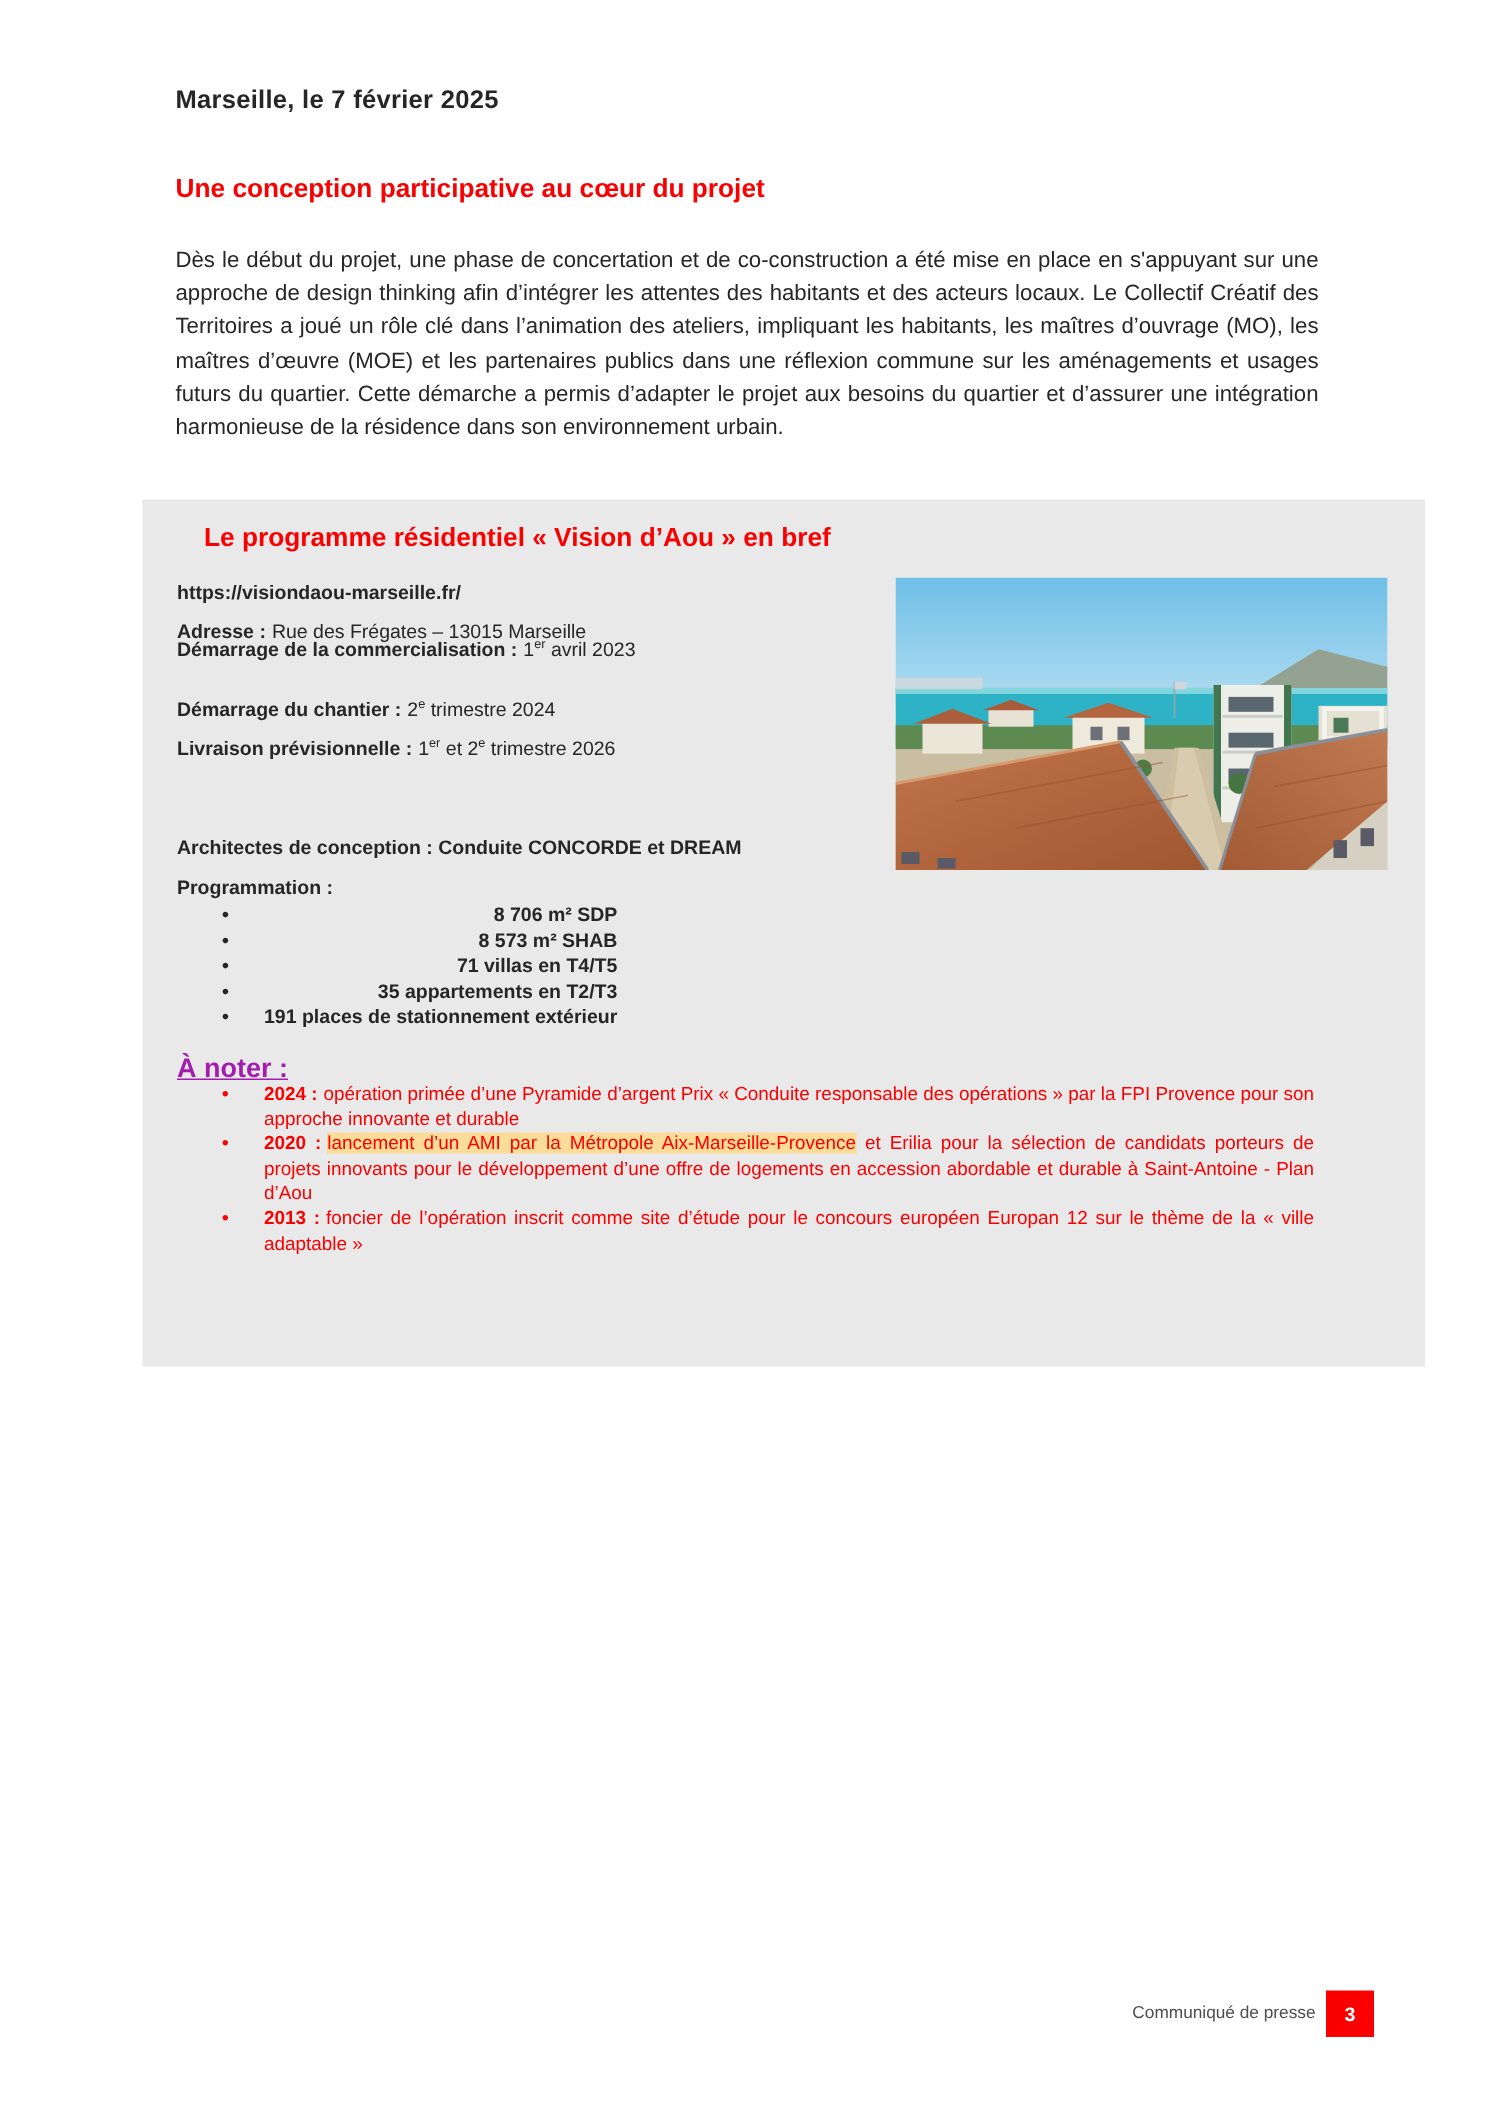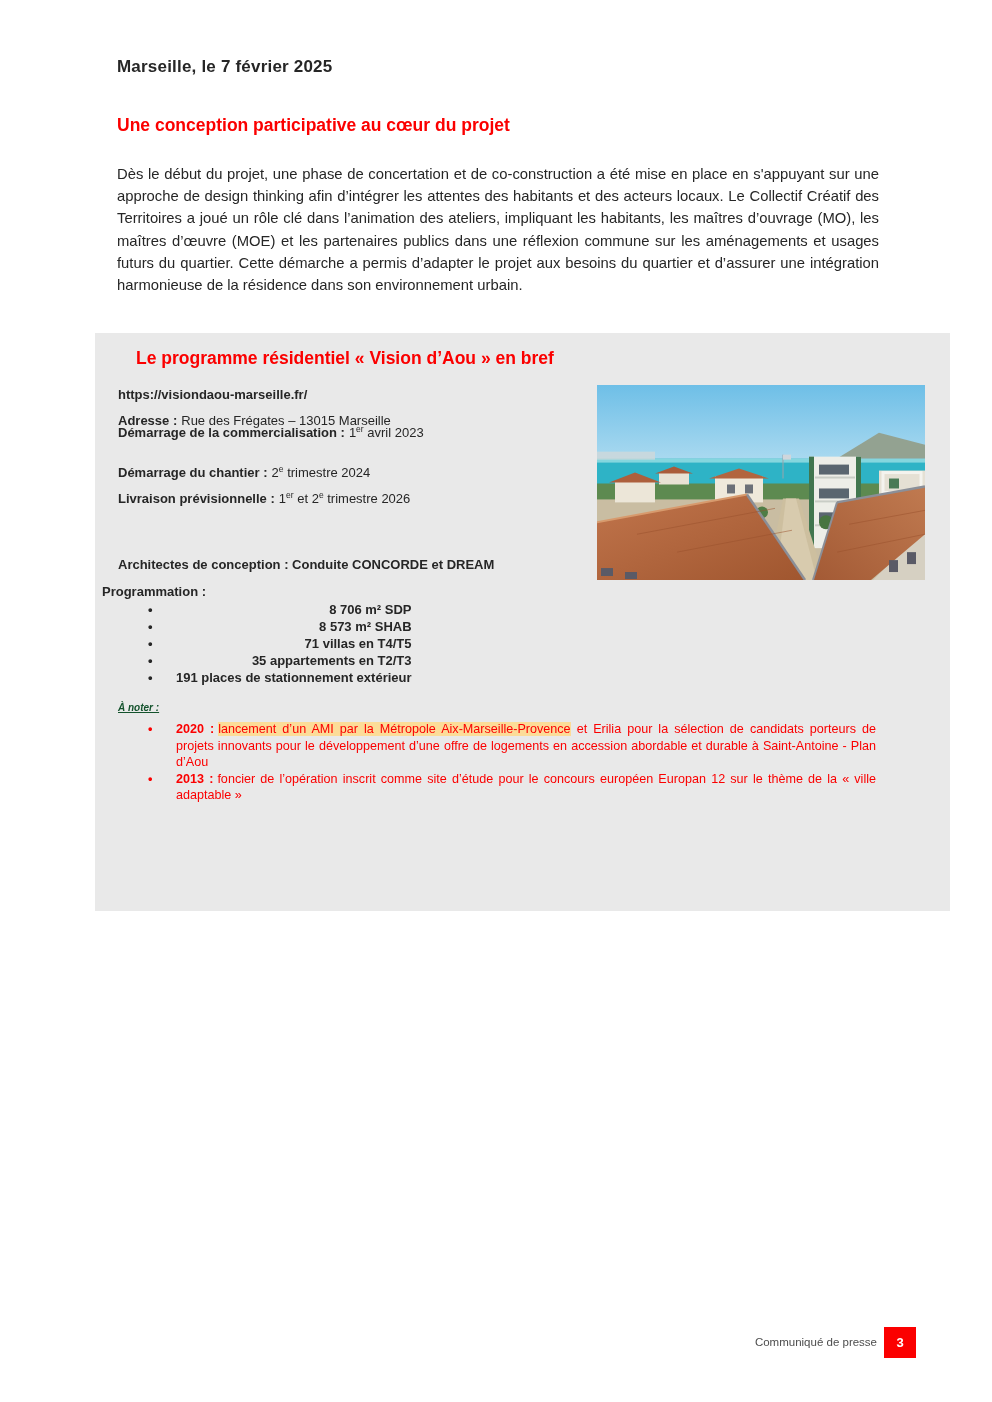--- a/index.html
+++ b/index.html
@@ -13,27 +13,27 @@
   .intro { position:absolute; left:117px; top:148px; width:762px; font-size:14.8px; line-height:22.3px; text-align:justify; }
 
   .infobox { position:absolute; left:95px; top:333px; width:855px; height:578px; background:#e9e9e9; }
   .infobox-title { position:absolute; left:23px; top:15px; font-size:17.5px; font-weight:700;margin-left:18px; }
   .website { position:absolute; left:23px; top:54px; font-size:13px; font-weight:700; color:#262626; text-decoration:none; }
   .detail { position:absolute; left:23px; font-size:13px; white-space:nowrap; }
   .detail b { margin-right:4px; }
   .d-address { top:80px; } .d-comm { top:92px; } .d-chantier { top:132px; } .d-livraison { top:158px; }
   .groupement { position:absolute; left:23px; top:183px; font-size:13px; font-weight:700; line-height:16.5px; }
   .architectes { position:absolute; left:23px; top:224px; font-size:13px; font-weight:700; }
-  .prog-label { position:absolute; left:7px; top:251px; font-size:13px; font-weight:700; }
+  .prog-label { position:absolute; left:23px; top:251px; font-size:13px; font-weight:700; }
   .prog-list { position:absolute; left:23px; top:268px; margin:0; padding:0; list-style:none;
                font-size:13px; font-weight:700; line-height:17px; }
   .prog-list li { position:relative; padding-left:58px;text-align:right; }
   .prog-list li::before { content:"•"; position:absolute; left:30px; }
-  .notes-label { position:absolute; left:23px; top:369px; font-size:10px; font-weight:700;
-                 color:#14532d; text-decoration:underline;font-style:italic; }
+  .notes-label { position:absolute; left:23px; top:369px; font-size:18px; font-weight:700;
+                 color:#a21caf; text-decoration:underline; }
   .notes-list { position:absolute; left:23px; top:388px; width:758px; margin:0; padding:0; list-style:none;
                 font-size:12.6px; line-height:16.6px; color:#fb0000; text-align:justify; }
   .notes-list li { position:relative; padding-left:58px; }
   .notes-list li::before { content:"•"; position:absolute; left:30px; font-weight:700; }
   .note-year { font-weight:700; margin-right:4px; }
   .hl { background:#fcdc98; }
 
   .photo { position:absolute; left:502px; top:52px; width:328px; height:195px; display:block; }
 
   .footer-label { position:absolute; top:1336px; right:115px; font-size:11.5px; color:#4d4d4d; }
@@ -84,20 +84,23 @@
       <li>8 706 m² SDP</li>
       <li>8 573 m² SHAB</li>
       <li>71 villas en T4/T5</li>
       <li>35 appartements en T2/T3</li>
       <li>191 places de stationnement extérieur</li>
     </ul>
 
     <div class="notes-label">À noter :</div>
 
     <ul class="notes-list">
+      <li>
+        <span class="note-year">2024 :</span><span>opération primée d’une Pyramide d’argent Prix « Conduite responsable des opérations » par la FPI Provence pour son approche innovante et durable</span><span class="hl"></span><span></span>
+      </li>
       <li>
         <span class="note-year">2020 :</span><span></span><span class="hl">lancement d’un AMI par la Métropole Aix-Marseille-Provence</span><span> et Erilia pour la sélection de candidats porteurs de projets innovants pour le développement d’une offre de logements en accession abordable et durable à Saint-Antoine - Plan d’Aou</span>
       </li>
       <li>
         <span class="note-year">2013 :</span><span>foncier de l’opération inscrit comme site d’étude pour le concours européen Europan 12 sur le thème de la « ville adaptable »</span><span class="hl"></span><span></span>
       </li>
     </ul>
 
     <svg class="photo" viewBox="0 0 328 196" preserveAspectRatio="none" role="img">
       <defs>

